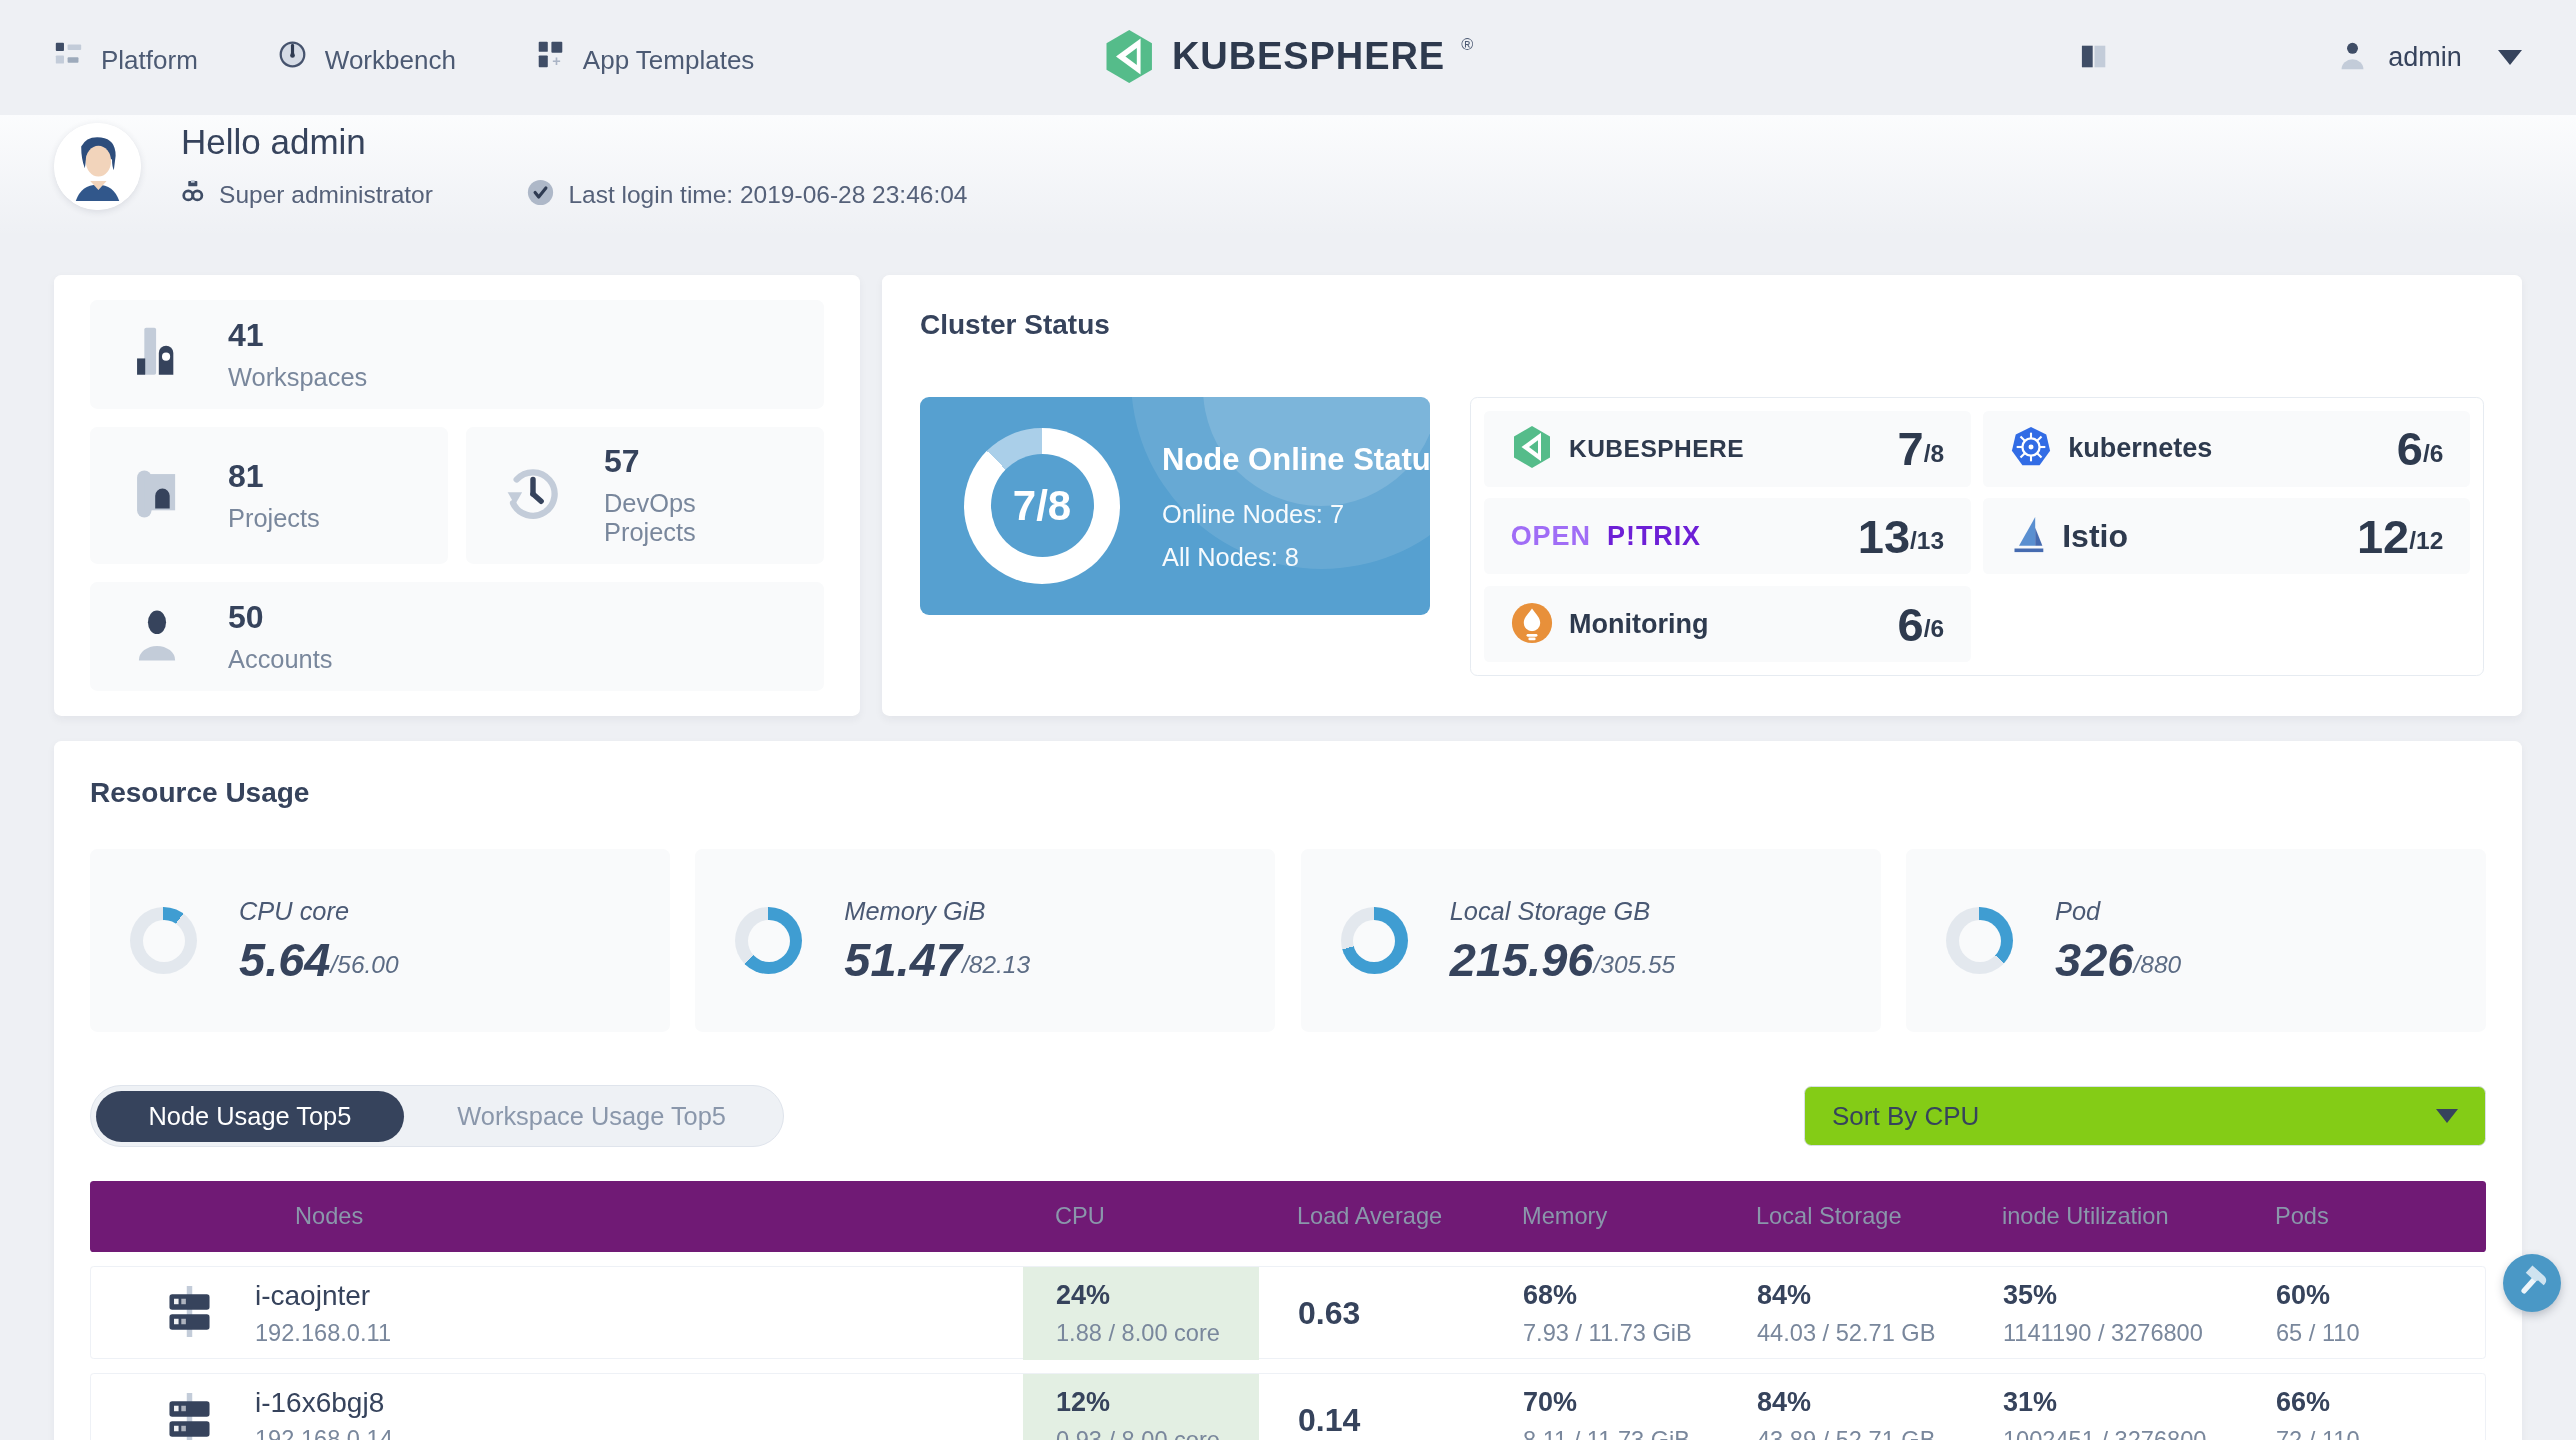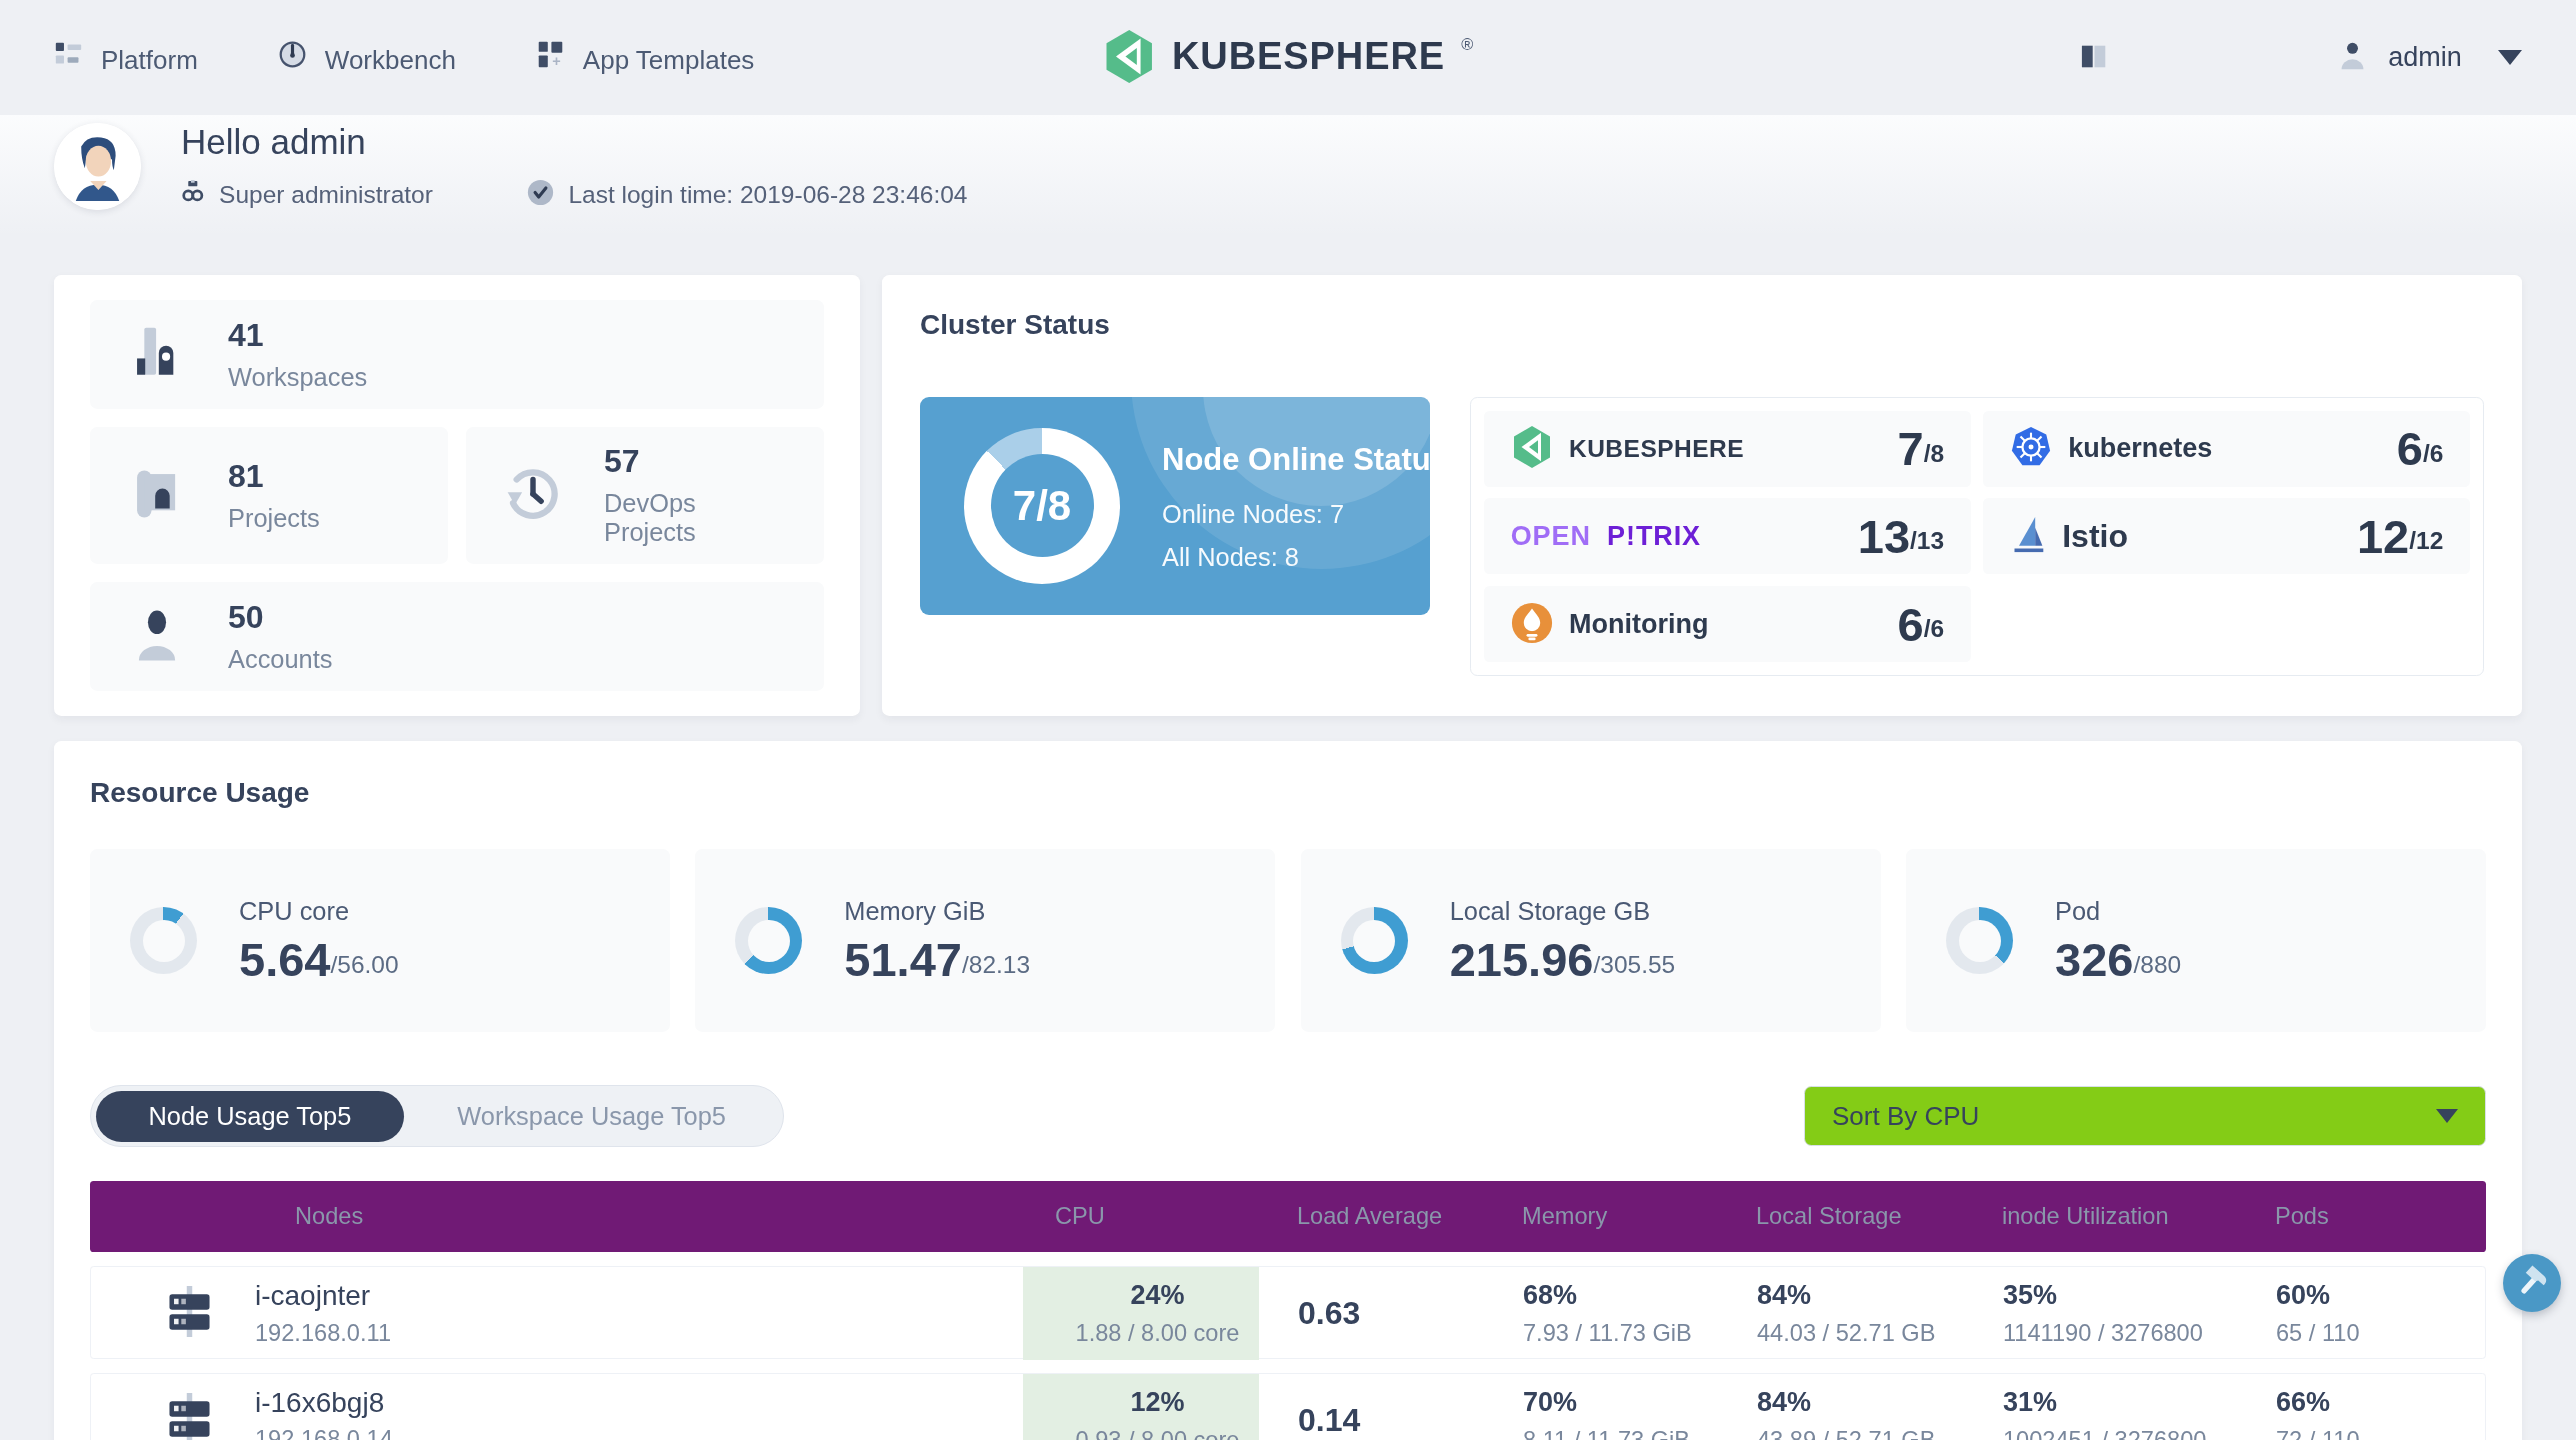--- a/index.html
+++ b/index.html
@@ -68,21 +68,21 @@
   .svc-label.ks { font-size:24.5px; font-weight:800; letter-spacing:0.5px; }
   .svc-label.istio { font-size:32px; }
   .svc-num-wrap { margin-left:auto; display:flex; align-items:flex-end; }
   .svc-num { font-size:47px; font-weight:bold; color:#2e3a4e; line-height:47px; }
   .svc-den { font-size:24.5px; font-weight:600; color:#2e3a4e; padding-bottom:4.5px; }
   .op-a { color:#a06df6; font-weight:600; font-size:27px; letter-spacing:0.9px; }
   .op-b { color:#6d1fd6; font-weight:800; font-size:27px; letter-spacing:0.9px; }
 
   
   .resource-card { margin-top:25.4px; padding:36px 36px; height:762px; }
-  .gauges { display:flex; gap:25.4px; margin-top:40px; }
+  .gauges { display:flex; gap:25.4px; margin-top:40px;font-style:italic; }
   .gauge { flex:1; height:183px; background:#f9fafb; border-radius:7.3px; display:flex; align-items:center; padding:0 40px; gap:42px; }
   .gauge-donut { width:67px; height:67px; border-radius:50%; display:flex; align-items:center; justify-content:center; flex-shrink:0; }
   .gauge-hole { width:42px; height:42px; border-radius:50%; background:#f9fafb; }
   .gauge-label { font-size:25.4px; color:#4a5974; }
   .gauge-num-wrap { display:flex; align-items:flex-end; margin-top:7.3px; }
   .gauge-num { font-size:47px; font-weight:bold; color:#36435c; line-height:51px; }
   .gauge-den { font-size:24.5px; color:#5b6b84; padding-bottom:5.4px; }
 
   .controls { display:flex; align-items:center; justify-content:space-between; margin-top:53px; }
   .tabs { background:#eef1f5; border:1.8px solid #dfe4ec; border-radius:36px; padding:4.5px; display:flex; align-items:center; }
@@ -94,21 +94,21 @@
   
   .table { margin-top:34px; }
   .tgrid { display:grid; grid-template-columns:932px 275px 225px 234px 246px 273px 1fr; align-items:center; }
   .thead { height:71px; background:#701a75; border-radius:3.6px; color:#8a97ab; font-size:23.6px; }
   .th-nodes { padding-left:205px; }
   .th-cpu { padding-left:33px; }
   .trow { height:93px; background:#fff; border:0.9px solid #eef1f6; border-radius:3.6px; margin-top:13.6px; cursor:pointer; }
   .node-cell { display:flex; align-items:center; padding-left:73px; gap:40px; }
   .node-name { font-size:28px; font-weight:500; color:#36435c; }
   .node-ip { font-size:23.6px; color:#79879c; margin-top:7.3px; }
-  .cpu-cell { width:236px; height:93px; background:#e3efe3; display:flex; flex-direction:column; justify-content:center; padding-left:33px;text-align:center; }
+  .cpu-cell { width:236px; height:93px; background:#e3efe3; display:flex; flex-direction:column; justify-content:center; padding-left:33px; }
   .pct { font-size:27px; font-weight:600; color:#36435c; }
   .detail { font-size:23.6px; color:#79879c; margin-top:9px; }
   .load-val { font-size:32px; font-weight:600; color:#36435c; }
   .cell-stack { display:flex; flex-direction:column; justify-content:center; }
 
   
   .fab { position:fixed; right:15.4px; top:1254px; width:58px; height:58px; border-radius:50%; background:#4a98c6; display:flex; align-items:center; justify-content:center; box-shadow:0 3.6px 9px rgba(36,46,66,.25); cursor:pointer; }
 </style>
 </head>
 <body>

